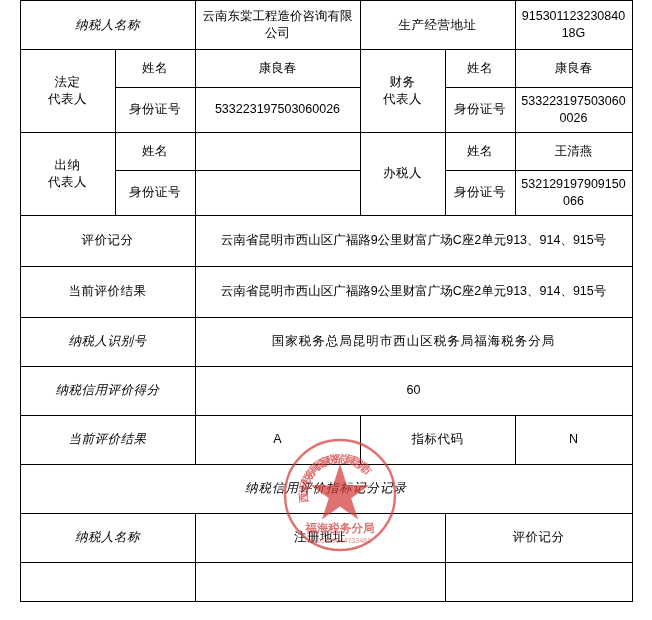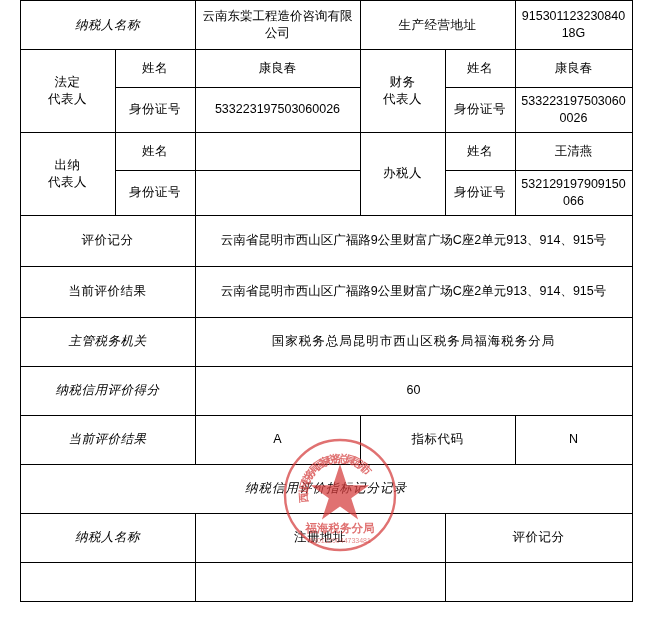--- a/index.html
+++ b/index.html
@@ -148,21 +148,21 @@
       <tr>
         <td class="label addr" colspan="2">评价记分</td>
         <td class="val" colspan="4">云南省昆明市西山区广福路9公里财富广场C座2单元913、914、915号</td>
       </tr>
       <tr>
         <td class="label addr" colspan="2">当前评价结果</td>
         <td class="val" colspan="4">云南省昆明市西山区广福路9公里财富广场C座2单元913、914、915号</td>
       </tr>
 
       <tr>
-        <td class="label tall" colspan="2">主管税务机关</td>
+        <td class="label tall" colspan="2">纳税人识别号</td>
         <td class="val center-wide" colspan="4">国家税务总局昆明市西山区税务局福海税务分局</td>
       </tr>
 
       <tr>
         <td class="label tall" colspan="2">纳税信用评价得分</td>
         <td class="val" colspan="4">60</td>
       </tr>
 
       <tr>
         <td class="label tall" colspan="2">当前评价结果</td>

